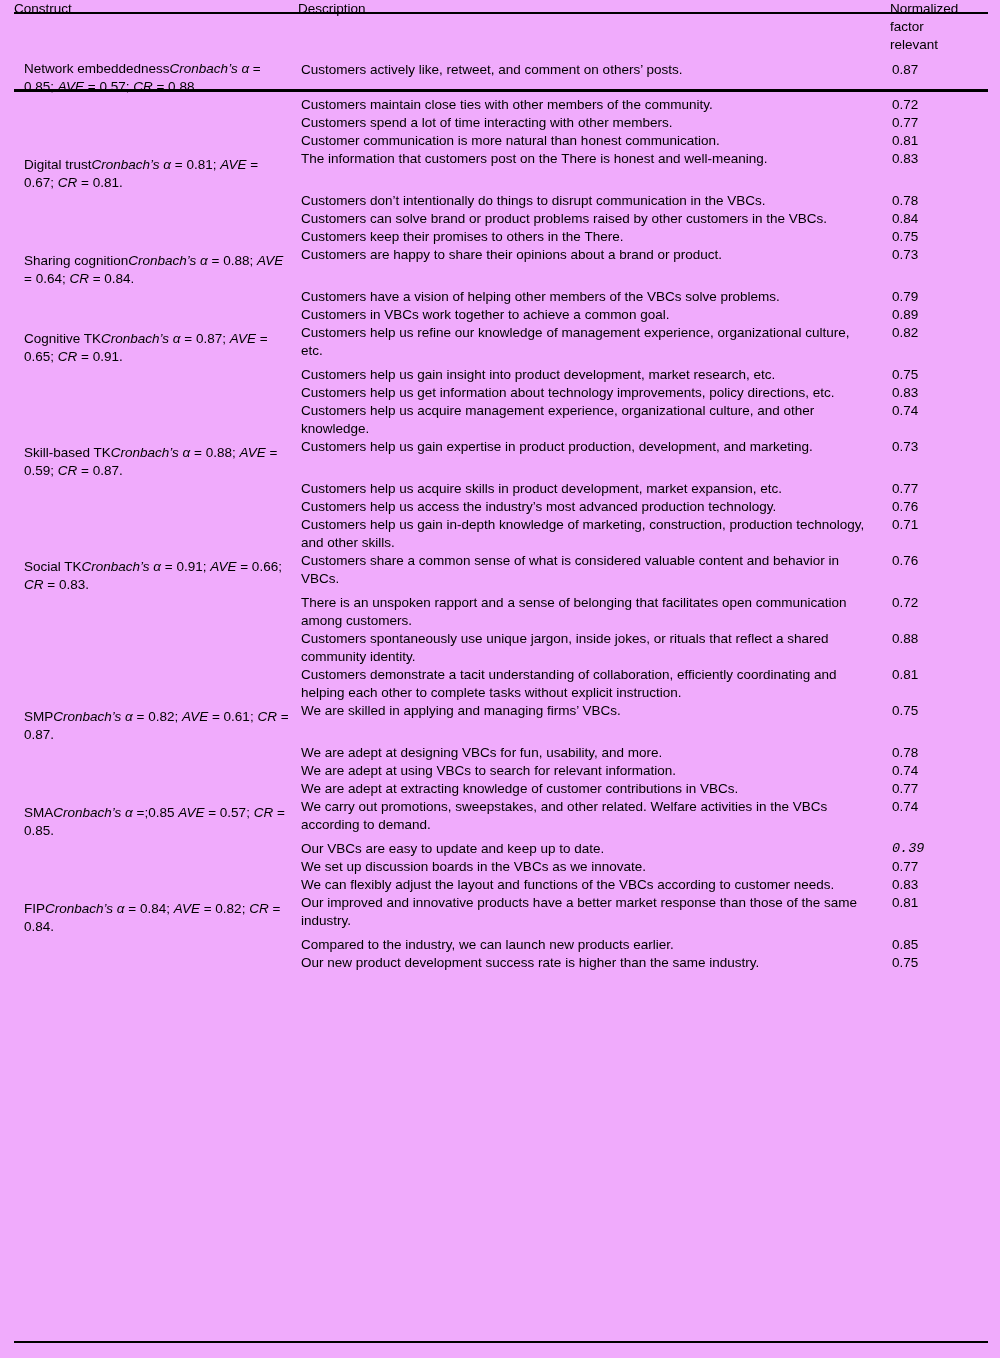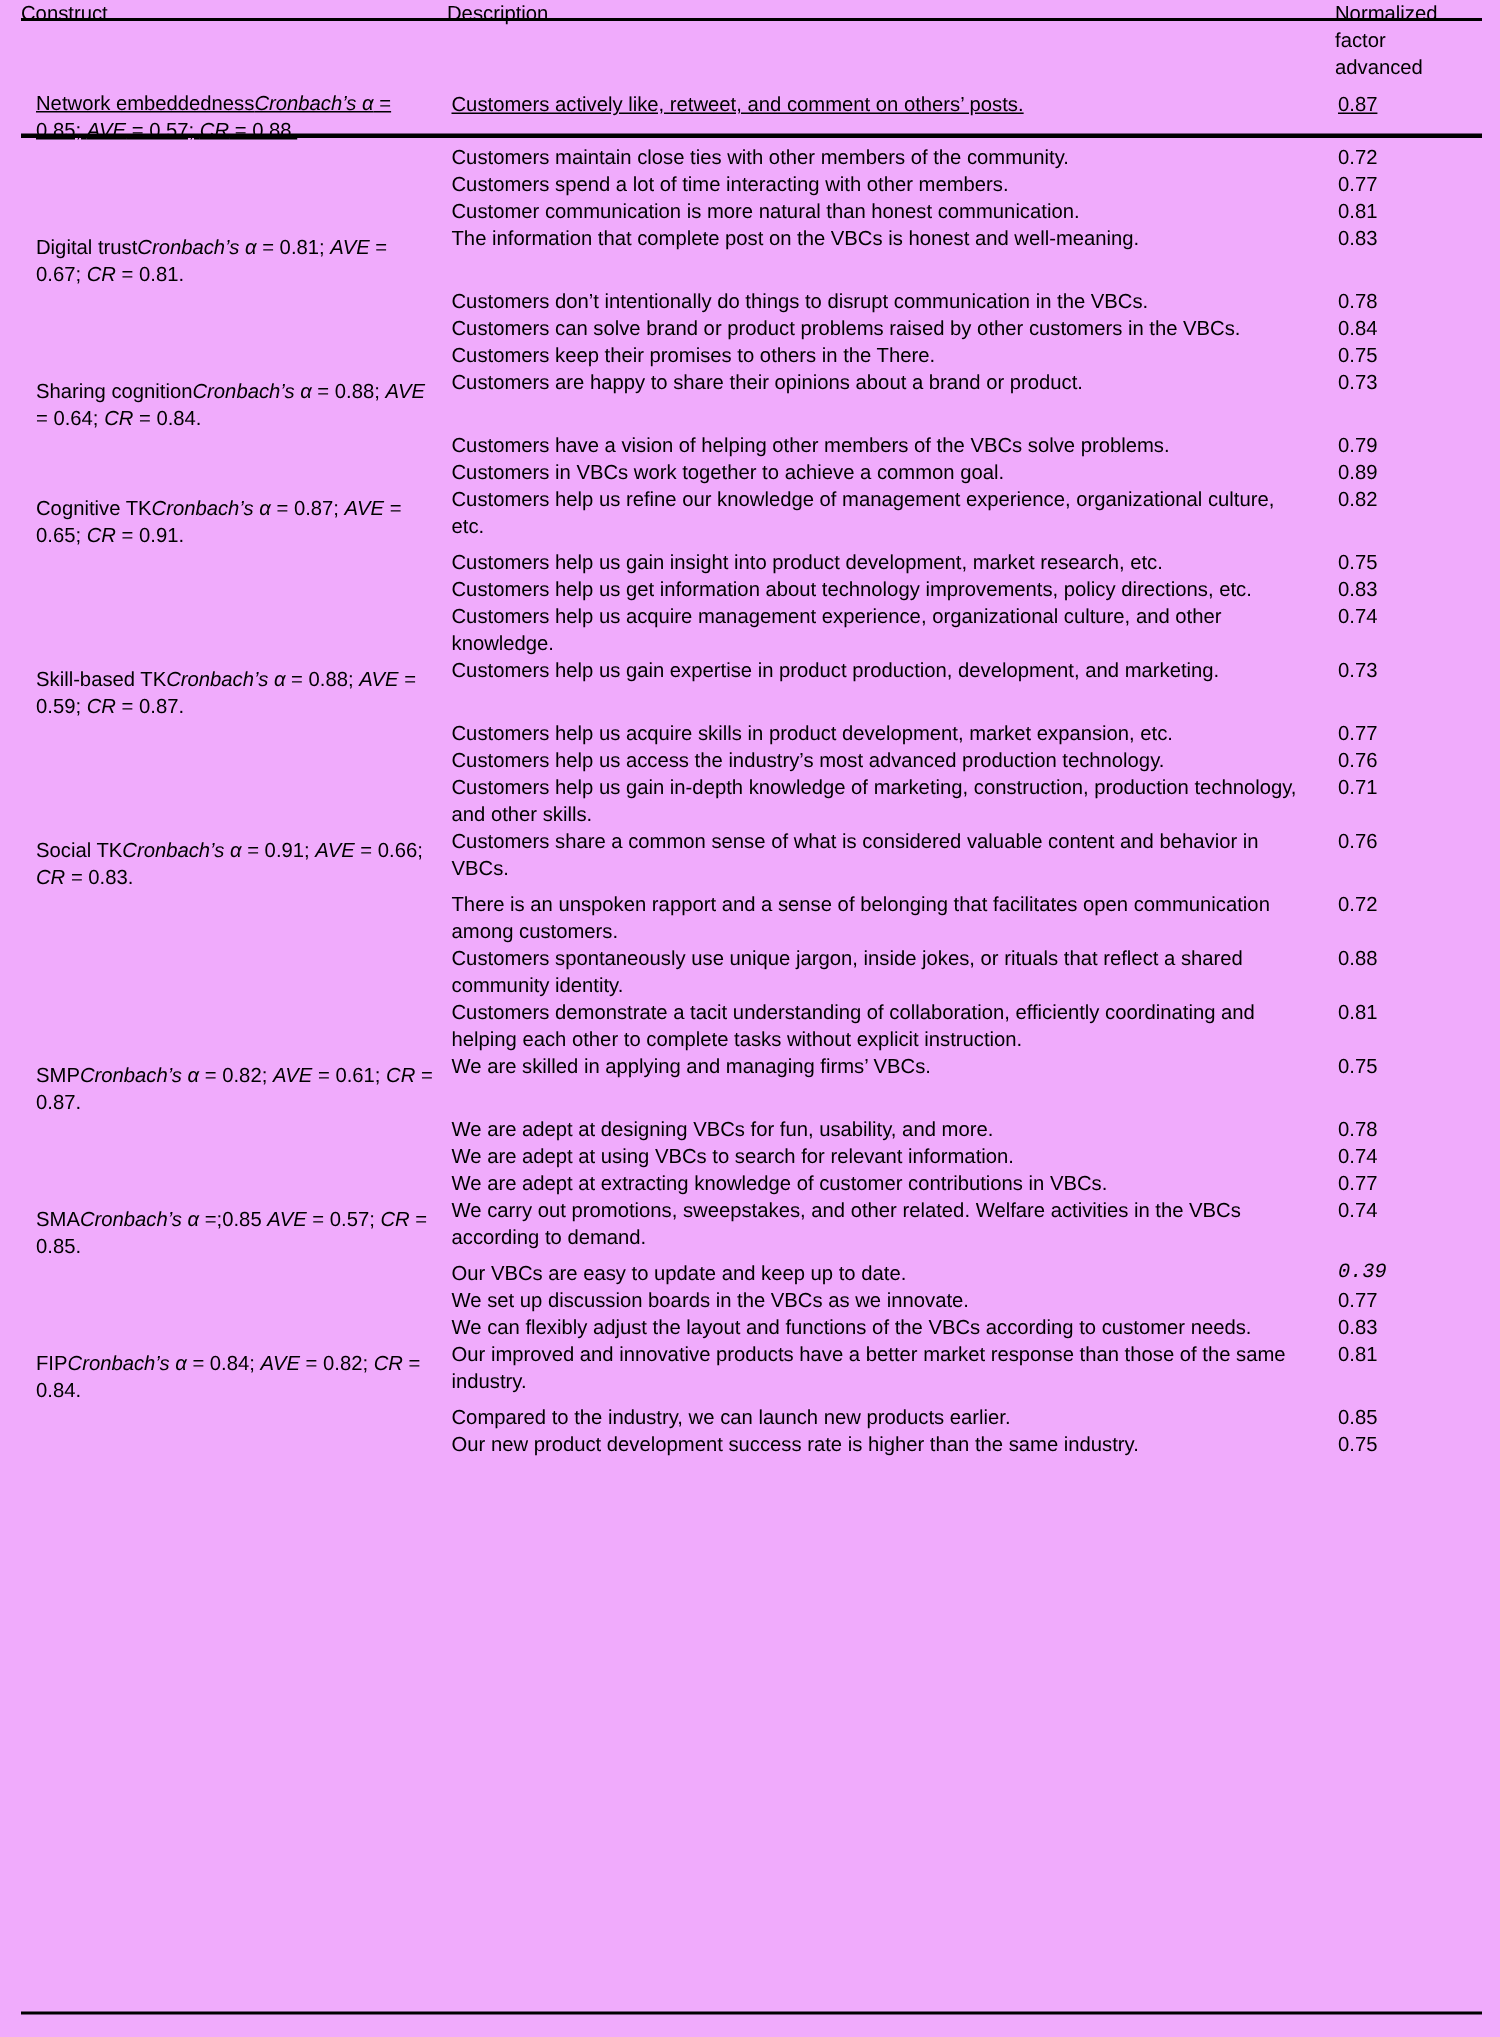--- a/index.html
+++ b/index.html
@@ -75,21 +75,21 @@
     margin-left: 48px;
   }
   .b-row td.load {
     padding-left: 2px;
     white-space: nowrap;
   }
   .grp-first td { padding-top: 6px; }
   .grp-first td.construct { padding-top: 6px; }
 
   
-  tr.body-start td { padding-top: 7px; text-decoration: underline; }
+  tr.body-start td { padding-top: 7px; }
 
   .it { font-style: italic; }
   .val-it { font-style: italic; font-family: Liberation Mono, monospace; }
 </style>
 </head>
 <body>
 
 <div class="page">
 
   <div class="rule rule-top"></div>
@@ -102,21 +102,21 @@
       <col class="c-desc">
       <col class="c-load">
     </colgroup>
     <thead>
       <tr class="hdr-row">
         <th class="hdr-construct">Construct</th>
         <th class="hdr-desc">Description</th>
         <th class="hdr-load">
           <span>Normalized</span><br>
           <span>factor</span><br>
-          <span>advanced</span>
+          <span>relevant</span>
         </th>
       </tr>
     </thead>
     <tbody id="tbody">
         <tr class="b-row grp-first body-start">
           <td class="construct"><span>Network embeddedness</span><span class="it">Cronbach’s α</span><span> = 0.85; </span><span class="it">AVE</span><span> = 0.57; </span><span class="it">CR</span><span> = 0.88.</span></td>
           <td class="desc">Customers actively like, retweet, and comment on others’ posts.</td>
           <td class="load">0.87</td>
         </tr>
         <tr class="b-row">
@@ -129,21 +129,21 @@
           <td class="desc">Customers spend a lot of time interacting with other members.</td>
           <td class="load">0.77</td>
         </tr>
         <tr class="b-row">
           <td class="construct"></td>
           <td class="desc">Customer communication is more natural than honest communication.</td>
           <td class="load">0.81</td>
         </tr>
         <tr class="b-row grp-first">
           <td class="construct"><span>Digital trust</span><span class="it">Cronbach’s α</span><span> = 0.81; </span><span class="it">AVE</span><span> = 0.67; </span><span class="it">CR</span><span> = 0.81.</span></td>
-          <td class="desc">The information that complete post on the VBCs is honest and well-meaning.</td>
+          <td class="desc">The information that customers post on the There is honest and well-meaning.</td>
           <td class="load">0.83</td>
         </tr>
         <tr class="b-row">
           <td class="construct"></td>
           <td class="desc">Customers don’t intentionally do things to disrupt communication in the VBCs.</td>
           <td class="load">0.78</td>
         </tr>
         <tr class="b-row">
           <td class="construct"></td>
           <td class="desc">Customers can solve brand or product problems raised by other customers in the VBCs.</td>

